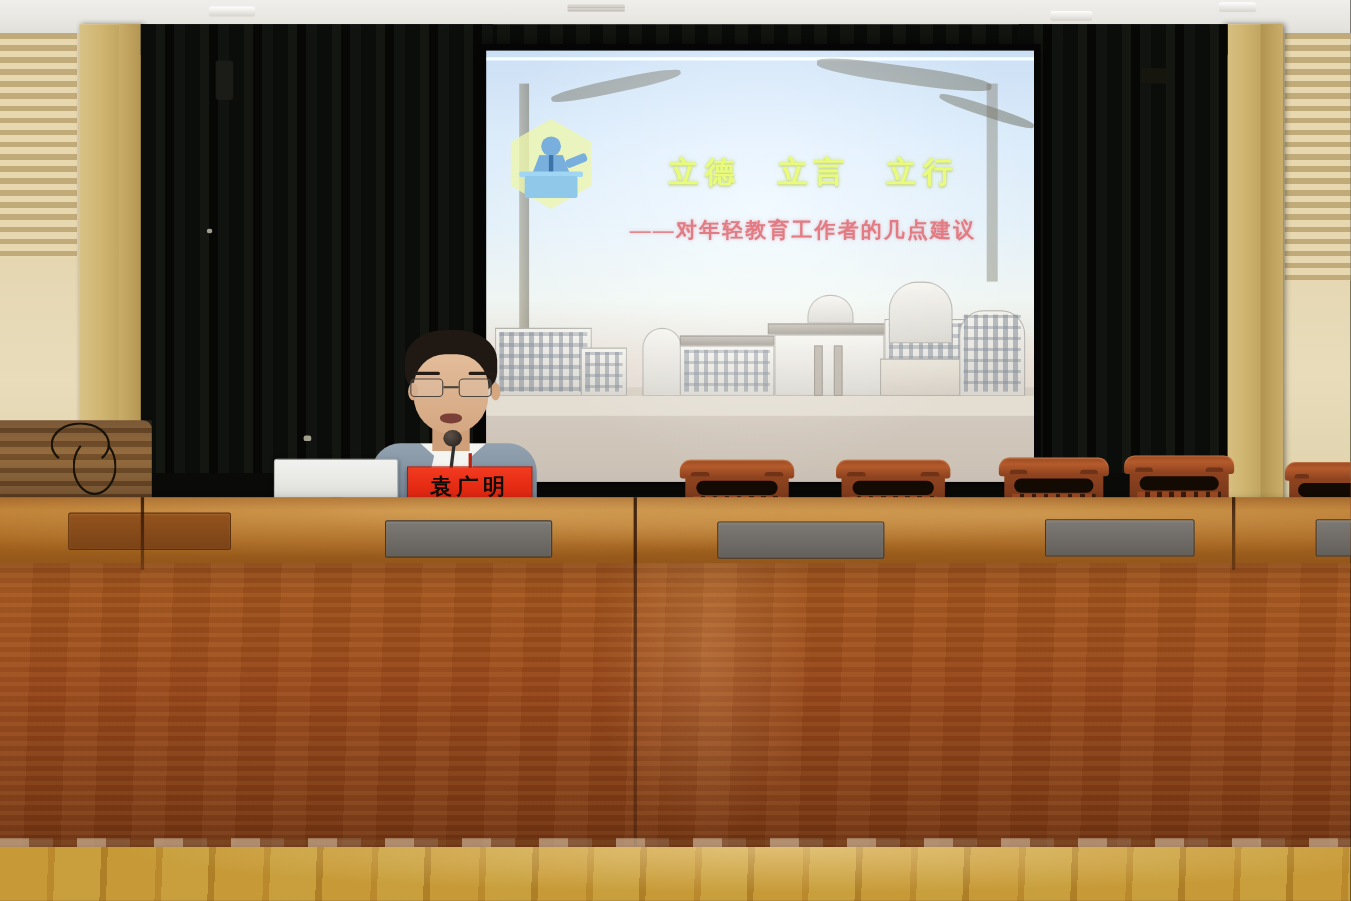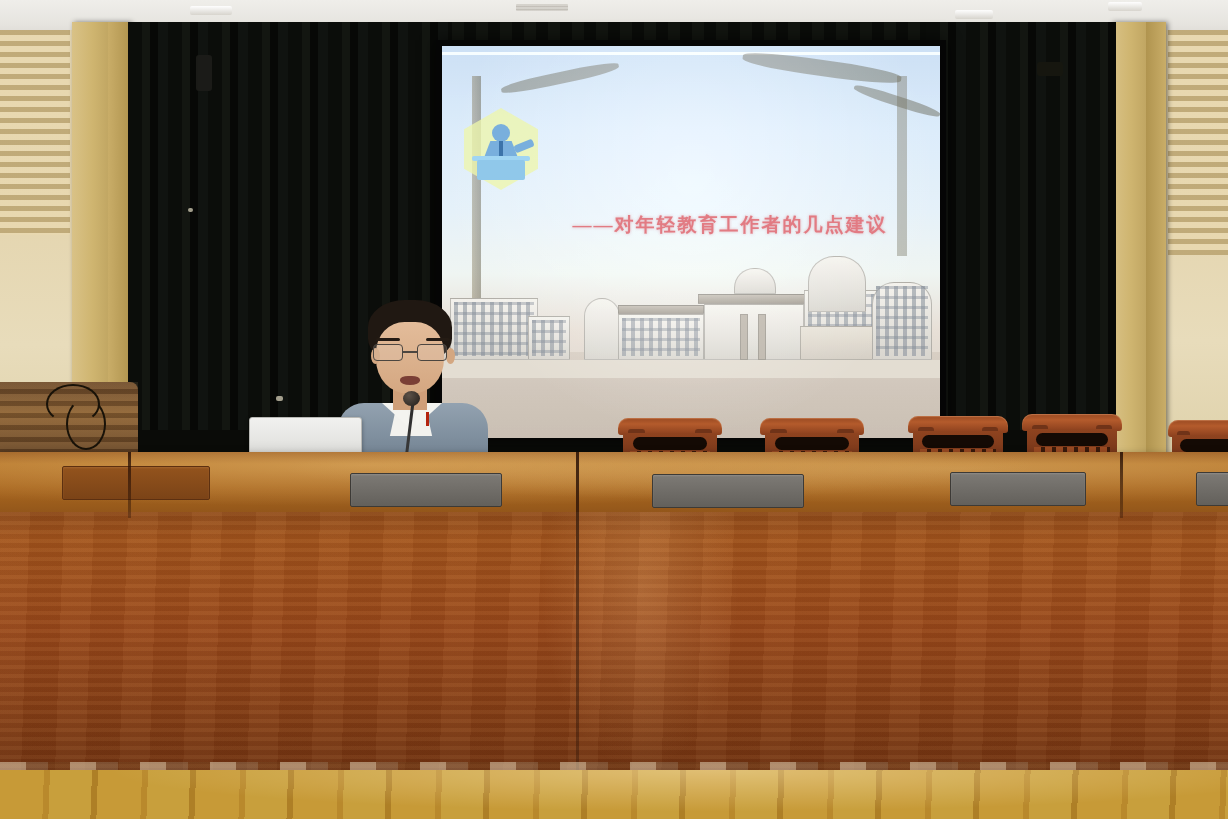--- a/index.html
+++ b/index.html
@@ -207,21 +207,21 @@
     text-align:center;
     font-family:"Liberation Serif", serif;
     font-weight:700;
     font-size:27px;
     letter-spacing:6px;
     color:#ddf25b;
     text-shadow:0 0 4px rgba(190,220,60,.7), 0 1px 2px rgba(90,110,20,.35);
     white-space:nowrap;
   }
   .slide-sub {
-    position:absolute; left:78px; top:166px; width:420px;
+    position:absolute; left:78px; top:150px; width:420px;
     text-align:center;
     font-family:"Liberation Serif", serif;
     font-weight:700;
     font-size:19px;
     letter-spacing:2px;
     color:#e8707a;
     text-shadow:0 0 3px rgba(220,110,120,.55);
     white-space:nowrap;
   }
   .slide-author {
@@ -529,20 +529,21 @@
     <div class="badge">
       <div class="hexa"></div>
       <div class="fig-head"></div>
       <div class="fig-body"></div>
       <div class="fig-tie"></div>
       <div class="fig-arm"></div>
       <div class="fig-podium-top"></div>
       <div class="fig-podium"></div>
     </div>
 
+    <div class="slide-title">立德　立言　立行</div>
     <div class="slide-sub">——对年轻教育工作者的几点建议</div>
   </div>
 
   <div class="bench-left">
     <div class="bench-left-slats"></div>
   </div>
   <div class="cable" style="left:46px; top:384px; width:54px; height:40px; border-color:#181208; border-width:2px; border-bottom-color:transparent;"></div>
   <div class="cable" style="left:66px; top:398px; width:40px; height:52px; border-color:#181208; border-width:2px; border-top-color:transparent;"></div>
 
   <div class="chair" style="left:618px; top:418px; width:104px; height:44px;">
@@ -596,20 +597,23 @@
     <div class="p-mouth"></div>
   </div>
 
   <div class="laptop-lid"></div>
   <div class="laptop-hinge"></div>
 
   <div class="mic-stem"></div>
   <div class="mic-head"></div>
 
   <div class="placard-stand"></div>
+  <div class="placard">
+    <span>袁广明</span>
+  </div>
   <div class="mic-base"></div>
 
   <div class="desk-top"></div>
   <div class="desk-top-sheen"></div>
 
   <div class="desk-panel wood" style="left:62px; top:466px; width:148px;"></div>
   <div class="desk-panel" style="left:350px; top:473px; width:152px;"></div>
   <div class="desk-panel" style="left:652px; top:474px; width:152px;"></div>
   <div class="desk-panel" style="left:950px; top:472px; width:136px;"></div>
   <div class="desk-panel" style="left:1196px; top:472px; width:60px;"></div>

